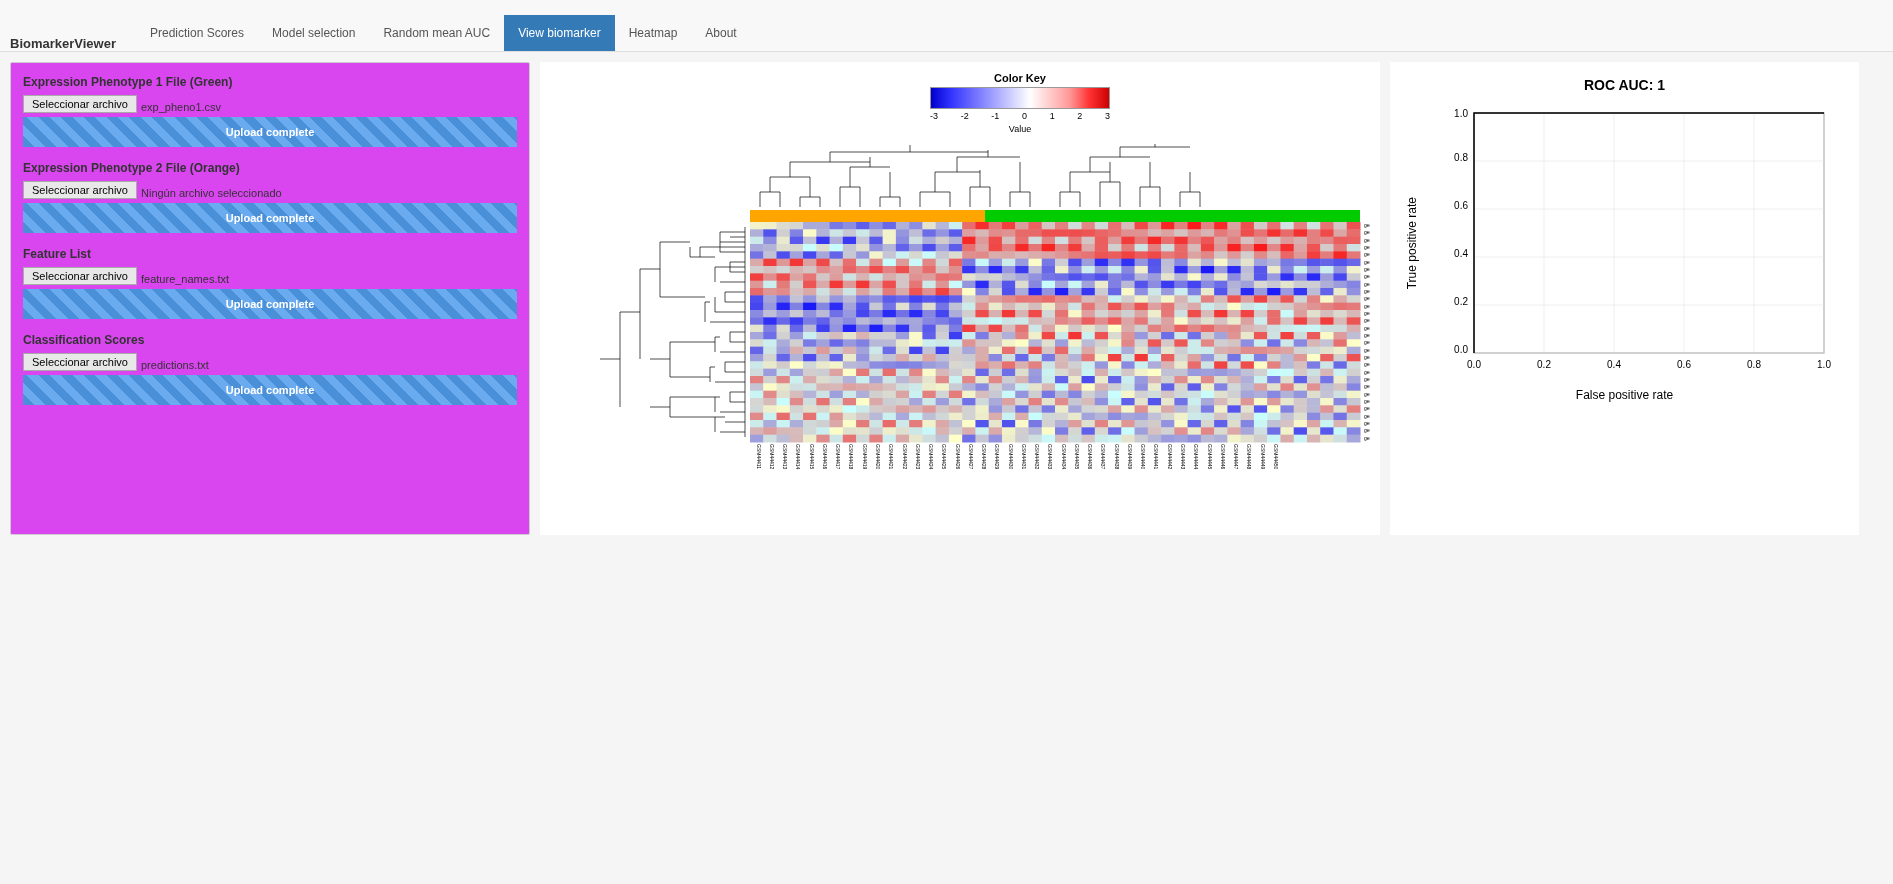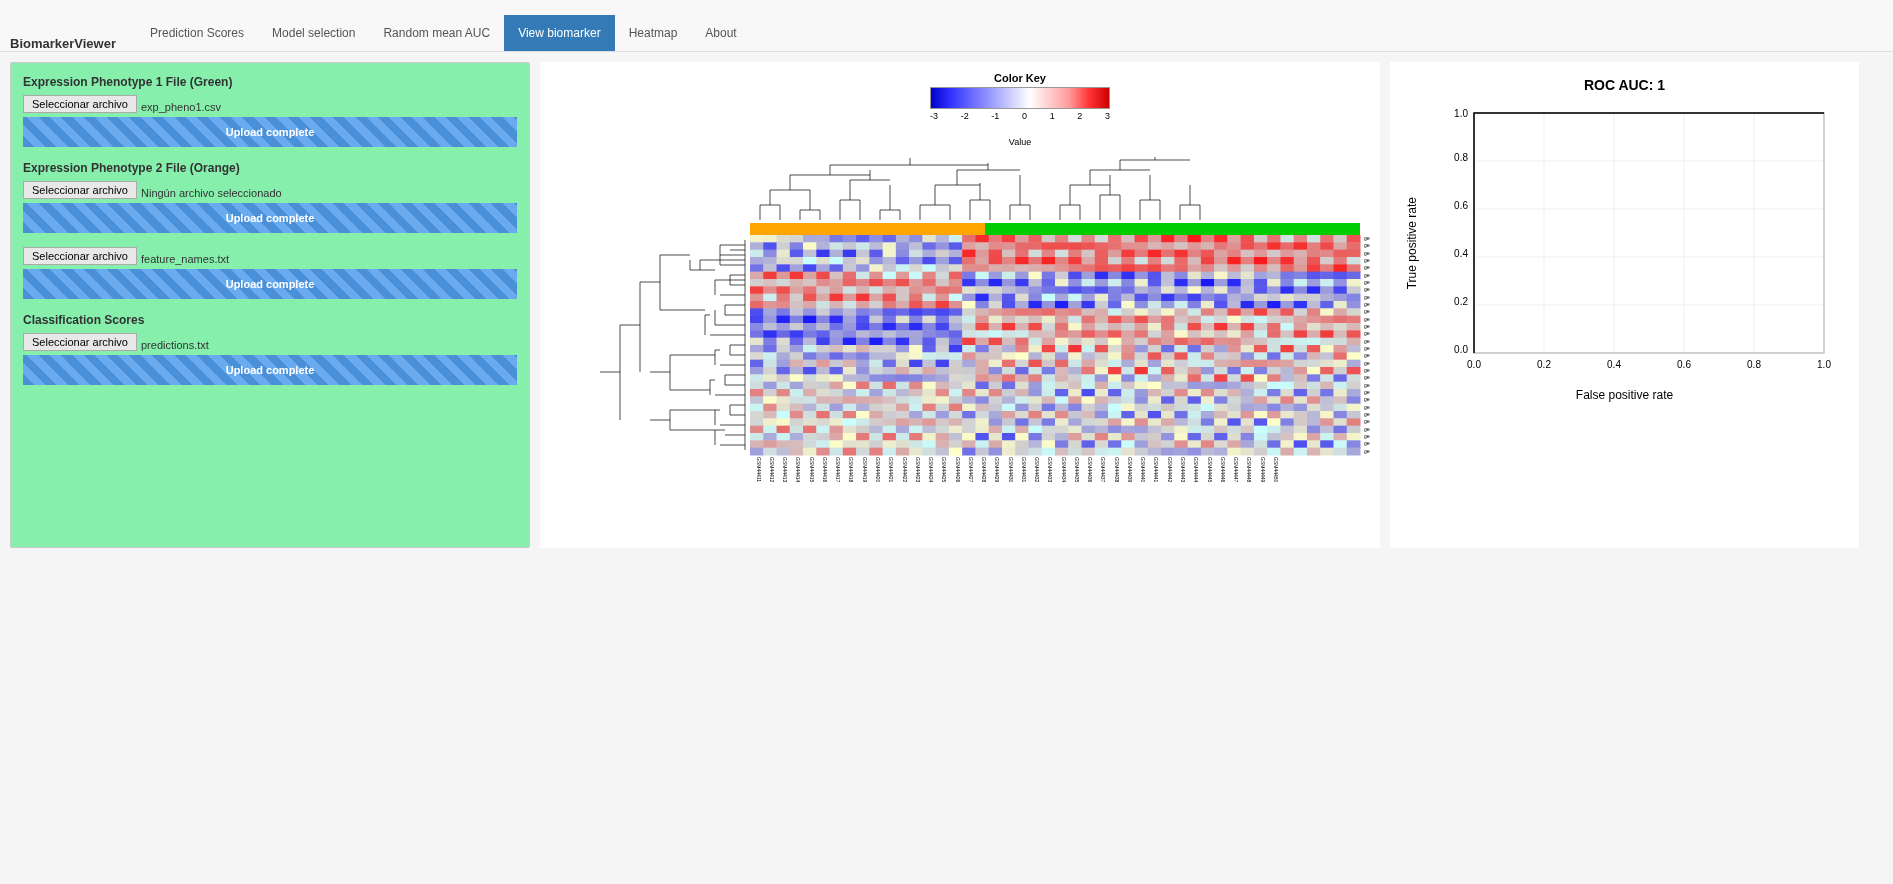--- a/index.html
+++ b/index.html
@@ -38,21 +38,21 @@
     .main-layout {
       display: flex;
       padding: 10px;
       gap: 10px;
     }
 
     
     .left-panel {
       width: 520px;
       min-width: 520px;
-      background: #86efac;
+      background: #d946ef;
       border: 1px solid #ccc;
       padding: 12px;
       border-radius: 2px;
     }
     .file-section {
       margin-bottom: 14px;
     }
     .file-section-title {
       font-size: 12px;
       font-weight: bold;
@@ -133,21 +133,21 @@
     .color-key-labels {
       display: flex;
       justify-content: space-between;
       width: 180px;
       font-size: 9px;
       margin-top: 2px;
     }
     .color-key-value-label {
       font-size: 9px;
       text-align: center;
-      margin-top: 16px;
+      margin-top: 3px;
     }
 
     
     .roc-container {
       background: white;
       padding: 15px;
       display: flex;
       flex-direction: column;
       align-items: center;
     }
@@ -215,20 +215,21 @@
     <div class="file-section">
       <div class="file-section-title">Expression Phenotype 2 File (Orange)</div>
       <div class="file-input-row">
         <button class="file-btn">Seleccionar archivo</button>
         <span class="file-name">Ningún archivo seleccionado</span>
       </div>
       <div class="upload-bar">Upload complete</div>
     </div>
 
     <div class="file-section">
+      <div class="file-section-title">Feature List</div>
       <div class="file-input-row">
         <button class="file-btn">Seleccionar archivo</button>
         <span class="file-name">feature_names.txt</span>
       </div>
       <div class="upload-bar">Upload complete</div>
     </div>
 
     <div class="file-section">
       <div class="file-section-title">Classification Scores</div>
       <div class="file-input-row">

